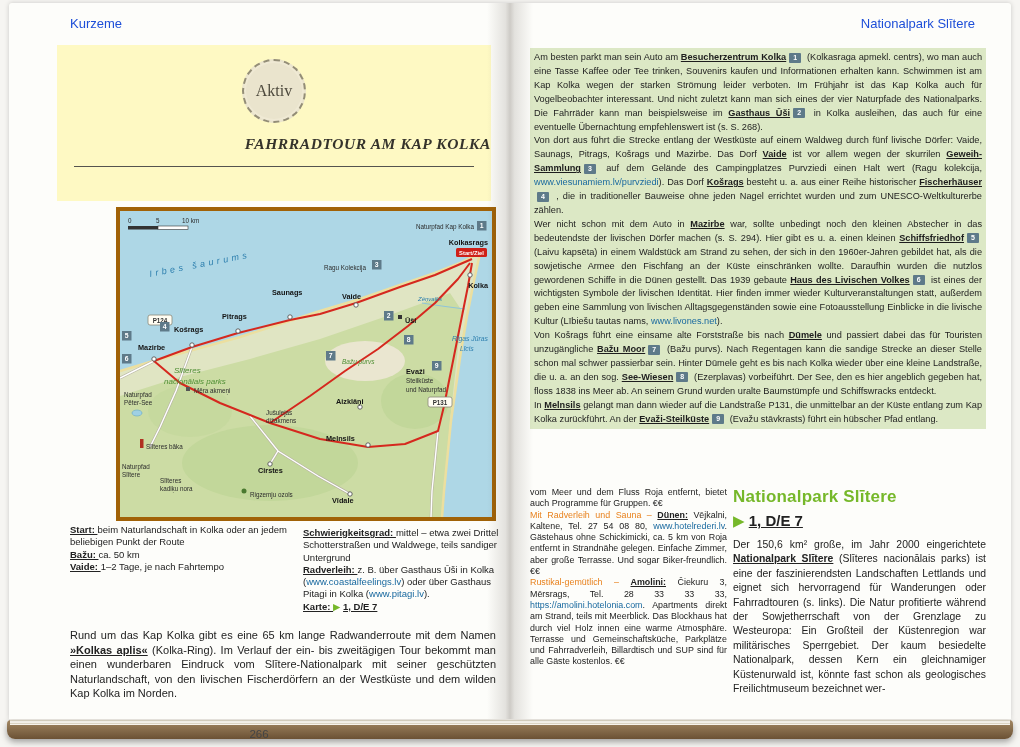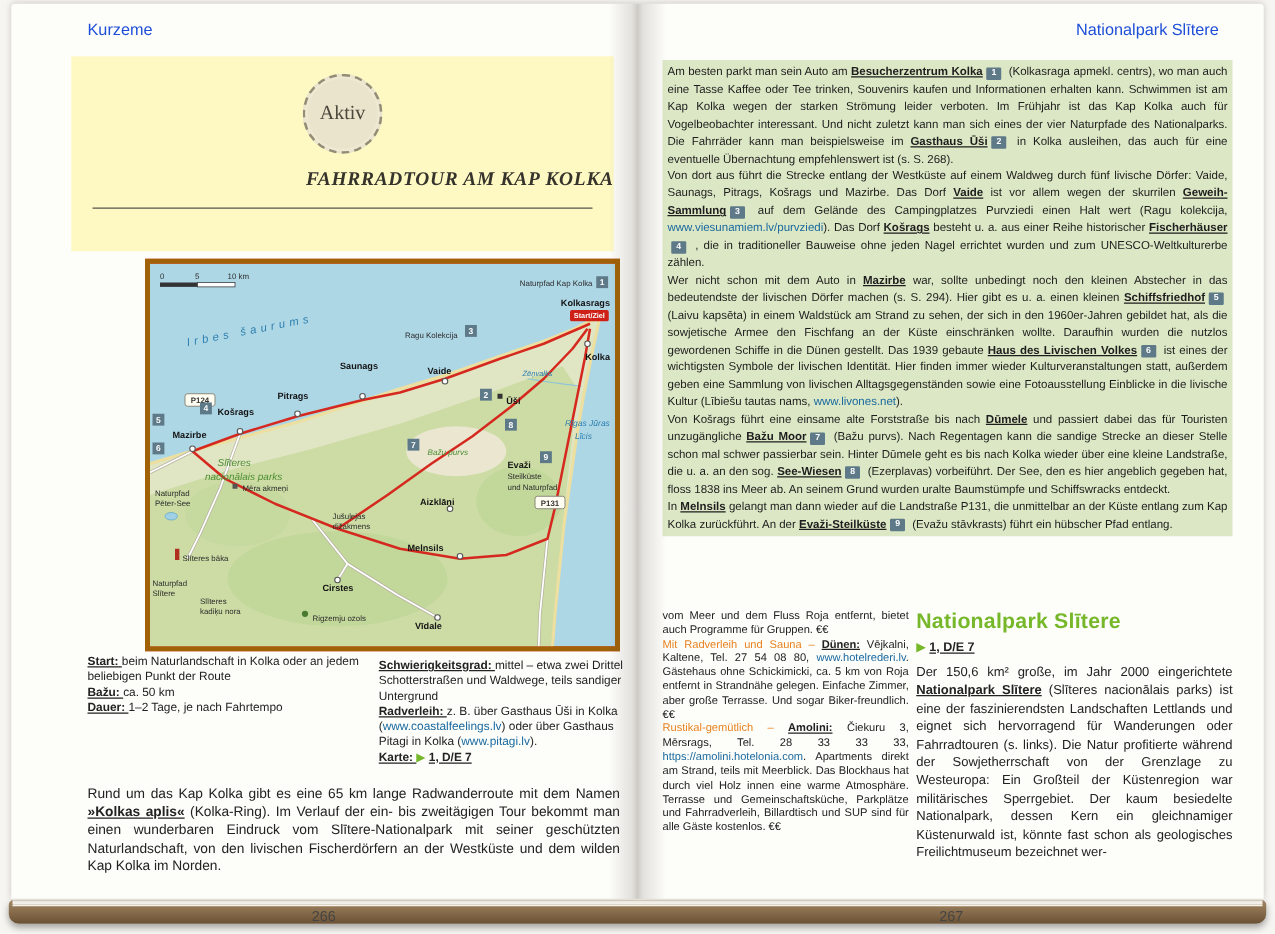--- a/index.html
+++ b/index.html
@@ -42,21 +42,21 @@
   .ti-body .rp{margin:0;}
   .lp-intro{position:absolute;left:61px;top:625px;width:426px;font-size:11px;line-height:14.6px;text-align:justify;color:#222;}
   .pagenum{position:absolute;left:0;width:100%;text-align:center;top:701px;font-size:11.5px;color:#444;margin-top:24px;}
   
   .rp-main{position:absolute;left:19px;top:45px;width:448px;background:#dce8c5;padding:3px 4px;font-size:9.2px;line-height:13.9px;text-align:justify;color:#1d1d1d;}
   .rp-main .rp{margin:0;}
   .rp-listings{position:absolute;left:19px;top:484px;width:197px;font-size:8.9px;line-height:11.3px;text-align:justify;color:#222;}
   .rp-listings .rp{margin:0;}
   .rp-section{position:absolute;left:222px;top:484px;width:253px;}
   .sec-h{color:#76b82a;font-size:17px;font-weight:bold;letter-spacing:.2px;}
-  .sec-ref{margin-top:5px;font-size:10px;color:#222;}
+  .sec-ref{margin-top:5px;font-size:15px;color:#222;}
   .sec-body{margin-top:8px;font-size:10.4px;line-height:14.4px;text-align:justify;color:#222;}
   
   .s-b{font-weight:bold;text-decoration:underline;}
   .s-o{color:#e8821e;}
   .s-u{color:#19699f;}
   .s-g{color:#76b82a;}
   .marker{display:inline-block;min-width:10px;height:10px;line-height:10px;padding:0 1px;background:#5e7a89;color:#fff;font-size:7px;font-weight:bold;text-align:center;margin:0 3px;vertical-align:0.5px;border-radius:1px;}
 </style>
 </head>
 <body>
@@ -211,21 +211,21 @@
               <rect width="9.5" height="9.5"></rect>
               <text x="4.7" y="7.2" text-anchor="middle">9</text>
             </g>
         </svg>
       </div>
 
       <div class="ti-col1">
         <div class="ti-body">
             <div class="rp"><span class="s-b">Start: </span><span>beim Naturlandschaft in Kolka oder an jedem beliebigen Punkt der Route</span></div>
             <div class="rp"><span class="s-b">Bažu: </span><span>ca. 50 km</span></div>
-            <div class="rp"><span class="s-b">Dauer: </span><span>1–2 Tage, je nach Fahrtempo</span></div>
+            <div class="rp"><span class="s-b">Vaide: </span><span>1–2 Tage, je nach Fahrtempo</span></div>
           </div>
       </div>
       <div class="ti-col2 ti-body">
           <div class="rp"><span class="s-b">Schwierigkeitsgrad: </span><span>mittel – etwa zwei Drittel Schotterstraßen und Waldwege, teils sandiger Untergrund</span></div>
           <div class="rp"><span class="s-b">Radverleih: </span><span>z. B. über Gasthaus Ūši in Kolka (</span><span class="s-u">www.coastalfeelings.lv</span><span>) oder über Gasthaus Pitagi in Kolka (</span><span class="s-u">www.pitagi.lv</span><span>).</span></div>
           <div class="rp"><span class="s-b">Karte: </span><span class="s-g">▶ </span><span class="s-b">1, D/E 7</span></div>
         </div>
 
       <div class="lp-intro"><span>Rund um das Kap Kolka gibt es eine 65 km lange Radwanderroute mit dem Namen </span><span class="s-b">»Kolkas aplis«</span><span> (Kolka-Ring). Im Verlauf der ein- bis zweitägigen Tour bekommt man einen wunderbaren Eindruck vom Slītere-Nationalpark mit seiner geschützten Naturlandschaft, von den livischen Fischerdörfern an der Westküste und dem wilden Kap Kolka im Norden.</span></div>
       <div class="pagenum">266</div>
@@ -247,18 +247,17 @@
           <div class="rp"><span class="s-o">Mit Radverleih und Sauna – </span><span class="s-b">Dünen:</span><span> Vējkalni, Kaltene, Tel. 27 54 08 80, </span><span class="s-u">www.hotelrederi.lv</span><span>. Gästehaus ohne Schickimicki, ca. 5 km von Roja entfernt in Strandnähe gelegen. Einfache Zimmer, aber große Terrasse. Und sogar Biker-freundlich. €€</span></div>
           <div class="rp"><span class="s-o">Rustikal-gemütlich – </span><span class="s-b">Amolini:</span><span> Čiekuru 3, Mērsrags, Tel. 28 33 33 33, </span><span class="s-u">https://amolini.hotelonia.com</span><span>. Apartments direkt am Strand, teils mit Meerblick. Das Blockhaus hat durch viel Holz innen eine warme Atmosphäre. Terrasse und Gemeinschaftsküche, Parkplätze und Fahrradverleih, Billardtisch und SUP sind für alle Gäste kostenlos. €€</span></div>
         </div>
 
       <div class="rp-section">
         <div class="sec-h">Nationalpark Slītere</div>
         <div class="sec-ref"><span class="s-g">▶ </span><span class="s-b">1, D/E 7</span></div>
         <div class="sec-body"><span>Der 150,6 km² große, im Jahr 2000 eingerichtete </span><span class="s-b">Nationalpark Slītere</span><span> (Slīteres nacionālais parks) ist eine der faszinierendsten Landschaften Lettlands und eignet sich hervorragend für Wanderungen oder Fahrradtouren (s. links). Die Natur profitierte während der Sowjetherrschaft von der Grenzlage zu Westeuropa: Ein Großteil der Küstenregion war militärisches Sperrgebiet. Der kaum besiedelte Nationalpark, dessen Kern ein gleichnamiger Küstenurwald ist, könnte fast schon als geologisches Freilichtmuseum bezeichnet wer-</span></div>
       </div>
 
-      <div class="pagenum">267</div>
     </div>
 
     <div class="gutter"></div>
   </div>
 </div>
 
 </body></html>

